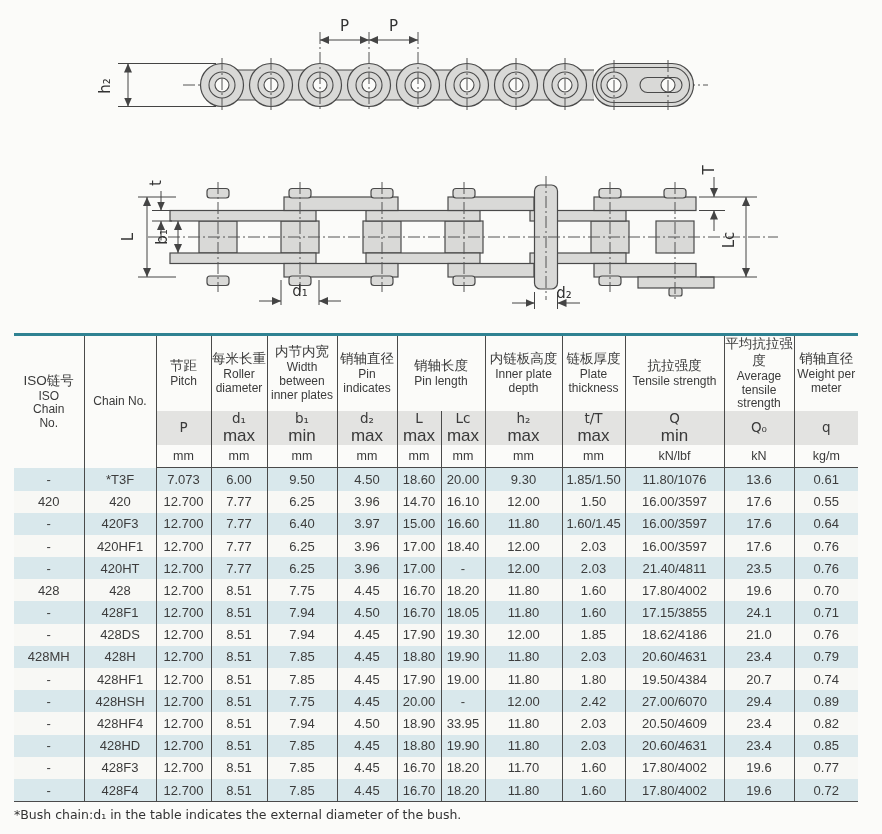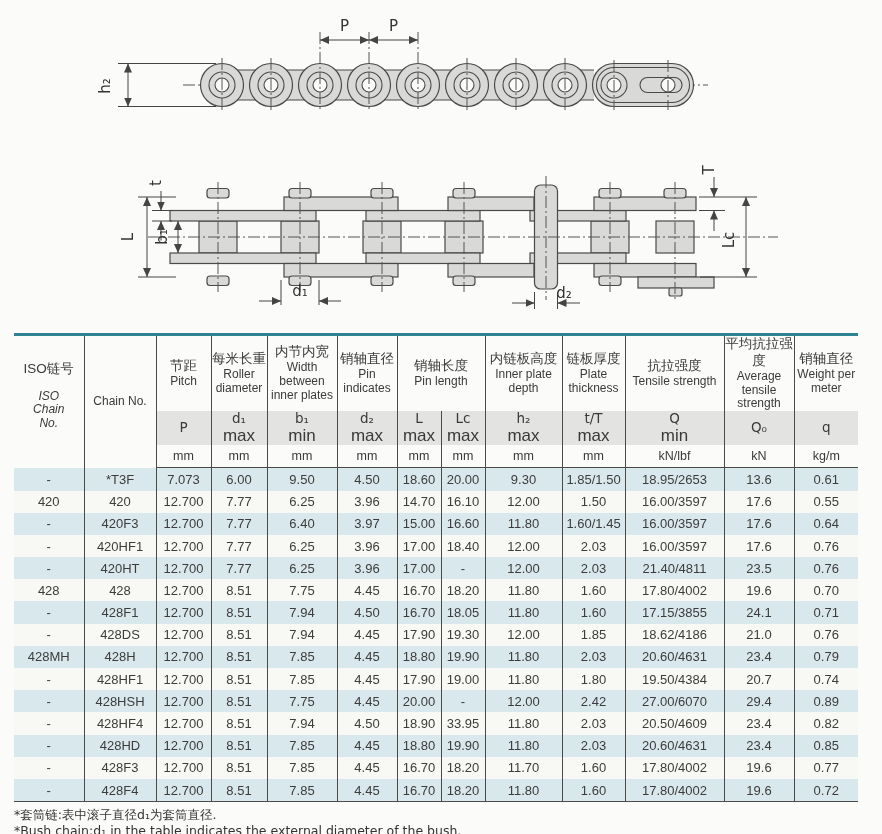--- a/index.html
+++ b/index.html
@@ -36,21 +36,21 @@
   }
   .spec-table th,.spec-table td{
     border:none;border-left:1px solid var(--line);
     padding:0;text-align:center;font-weight:normal;vertical-align:middle;
     overflow:hidden;
   }
   .spec-table .no-left{border-left:none;}
   .name-row{height:69px;}
   .cn-line{font-size:13.5px;line-height:1.25;color:#3a3a3a;}
   .en-line{font-size:12px;line-height:1.15;color:#3a3a3a;}
-  .th-iso .en-line{max-width:48px;margin:12px auto;font-style:italic;}
+  .th-iso .en-line{max-width:48px;margin:0 auto;}
   .sym-row th{background:#e3e3e1;height:34px;}
   .sym-line{font-size:13.5px;line-height:1.15;font-family:"DejaVu Sans",sans-serif;}
   .qual-line{font-size:17px;line-height:1.1;}
   .unit-row th{height:22px;font-size:12.5px;border-bottom:1.5px solid var(--line);}
   .spec-table tbody td{height:22.2px;font-size:13px;color:#3c3c3c;}
   .spec-table tbody tr.odd{background:var(--row-blue);}
   .spec-table tbody tr.even{background:var(--row-white);margin-top:16px;}
   
   .footnotes{margin:5px 0 0 14px;font-size:12.5px;line-height:1.3;color:#333;
     font-family:"DejaVu Sans",sans-serif;}
@@ -368,21 +368,21 @@
           <td class="no-left">-</td>
           <td>*T3F</td>
           <td>7.073</td>
           <td>6.00</td>
           <td>9.50</td>
           <td>4.50</td>
           <td>18.60</td>
           <td>20.00</td>
           <td>9.30</td>
           <td>1.85/1.50</td>
-          <td>18.95/2653</td>
+          <td>11.80/1076</td>
           <td>13.6</td>
           <td>0.61</td>
         </tr>
         <tr class="even">
           <td class="no-left">420</td>
           <td>420</td>
           <td>12.700</td>
           <td>7.77</td>
           <td>6.25</td>
           <td>3.96</td>
@@ -586,17 +586,16 @@
           <td>11.80</td>
           <td>1.60</td>
           <td>17.80/4002</td>
           <td>19.6</td>
           <td>0.72</td>
         </tr>
       </tbody>
   </table>
 
   <div class="footnotes">
-    <div>*套筒链:表中滚子直径d₁为套筒直径.</div>
     <div>*Bush chain:d₁ in the table indicates the external diameter of the bush.</div>
   </div>
 
 </div>
 
 </body></html>

